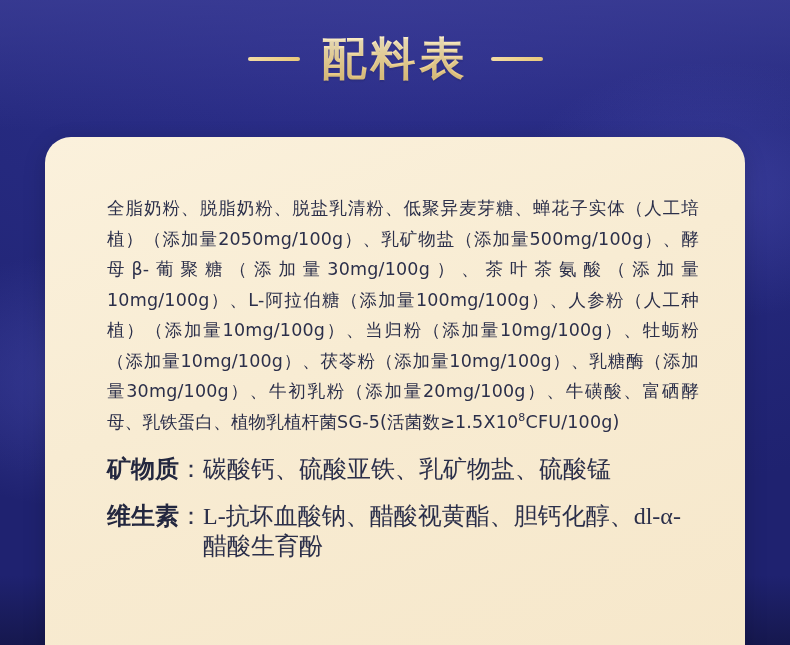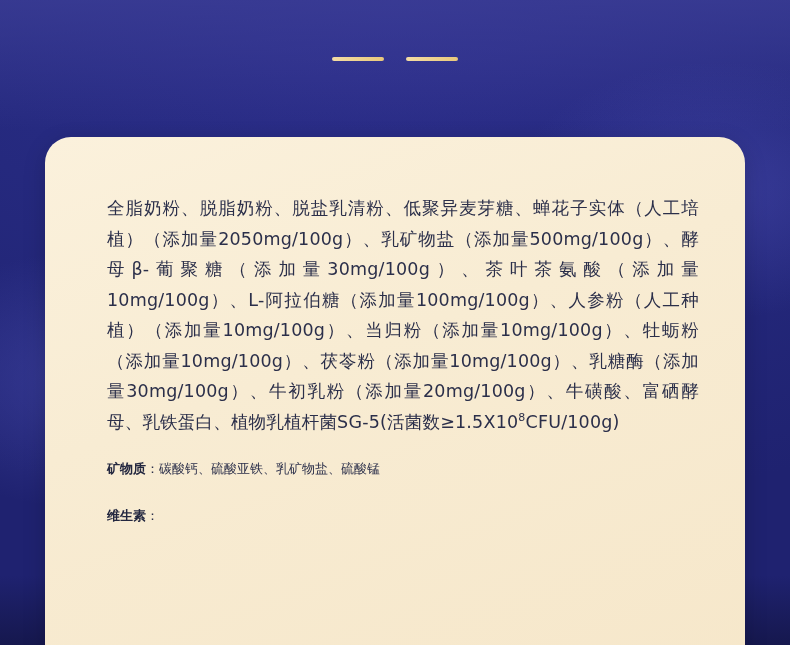--- a/index.html
+++ b/index.html
@@ -94,21 +94,21 @@
   }
   .sup {
     font-size: 11px;
     vertical-align: super;
     line-height: 0;
   }
   .kv {
     margin-top: 17px;
     display: flex;
     align-items: flex-start;
-    font-size: 13px;
+    font-size: 24px;
     line-height: 30px;
     color: #2b2f4a;
     font-family: Liberation Serif, serif;
   }
   .kv .k {
     font-weight: bold;
     white-space: nowrap;
     color: #23273f;
   }
   .kv .sep {
@@ -137,32 +137,34 @@
 </head>
 <body>
 
 <div class="page">
 
   <div class="glow-a"></div>
   <div class="glow-b"></div>
 
   <div class="title-row">
     <span class="title-rule"></span>
+    <span class="title-text">配料表</span>
     <span class="title-rule"></span>
   </div>
 
   <div class="card">
 
     <p class="ingredients"><span>全脂奶粉、脱脂奶粉、脱盐乳清粉、低聚异麦芽糖、蝉花子实体（人工培植）（添加量2050mg/100g）、乳矿物盐（添加量500mg/100g）、酵母β-葡聚糖（添加量30mg/100g）、茶叶茶氨酸（添加量10mg/100g）、L-阿拉伯糖（添加量100mg/100g）、人参粉（人工种植）（添加量10mg/100g）、当归粉（添加量10mg/100g）、牡蛎粉（添加量10mg/100g）、茯苓粉（添加量10mg/100g）、乳糖酶（添加量30mg/100g）、牛初乳粉（添加量20mg/100g）、牛磺酸、富硒酵母、乳铁蛋白、植物乳植杆菌SG-5(活菌数≥1.5X10</span><span class="sup">8</span><span>CFU/100g)</span></p>
 
     <div class="kv">
       <span class="k">矿物质</span>
       <span class="sep">：</span>
       <span class="v">碳酸钙、硫酸亚铁、乳矿物盐、硫酸锰</span>
     </div>
 
     <div class="kv">
       <span class="k">维生素</span>
       <span class="sep">：</span>
+      <span class="v">L-抗坏血酸钠、醋酸视黄酯、胆钙化醇、dl-α-醋酸生育酚</span>
     </div>
 
   </div>
 </div>
 
 </body></html>

